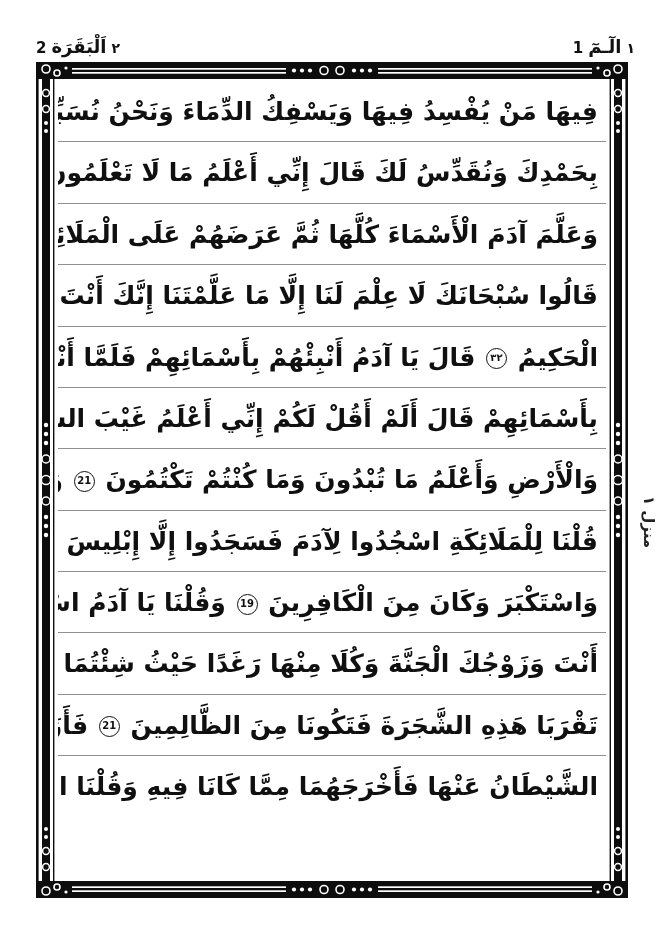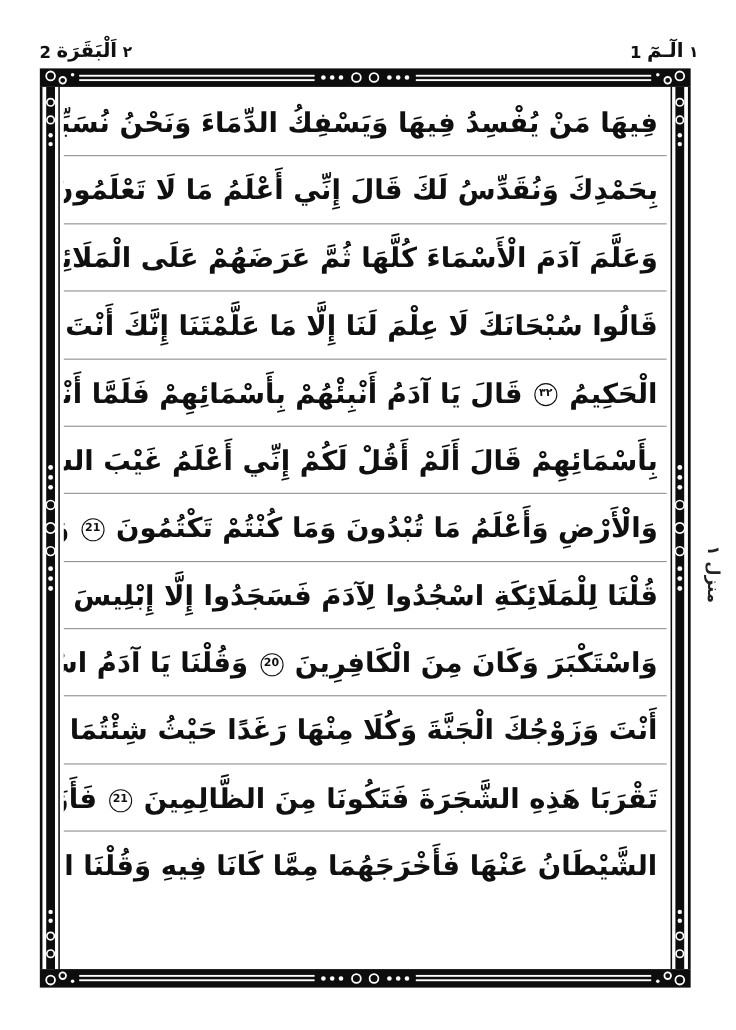--- a/index.html
+++ b/index.html
@@ -198,21 +198,21 @@
 
   <div class="textarea">
     <div class="line">فِيهَا مَنْ يُفْسِدُ فِيهَا وَيَسْفِكُ الدِّمَاءَ وَنَحْنُ نُسَبِّحُ</div>
     <div class="line">بِحَمْدِكَ وَنُقَدِّسُ لَكَ قَالَ إِنِّي أَعْلَمُ مَا لَا تَعْلَمُونَ </div>
     <div class="line">وَعَلَّمَ آدَمَ الْأَسْمَاءَ كُلَّهَا ثُمَّ عَرَضَهُمْ عَلَى الْمَلَائِكَةِ</div>
     <div class="line">قَالُوا سُبْحَانَكَ لَا عِلْمَ لَنَا إِلَّا مَا عَلَّمْتَنَا إِنَّكَ أَنْتَ الْعَلِيمُ</div>
     <div class="line">الْحَكِيمُ <span class="ayah-marker">٣٢</span> قَالَ يَا آدَمُ أَنْبِئْهُمْ بِأَسْمَائِهِمْ فَلَمَّا أَنْبَأَهُمْ</div>
     <div class="line">بِأَسْمَائِهِمْ قَالَ أَلَمْ أَقُلْ لَكُمْ إِنِّي أَعْلَمُ غَيْبَ السَّمَاوَاتِ</div>
     <div class="line">وَالْأَرْضِ وَأَعْلَمُ مَا تُبْدُونَ وَمَا كُنْتُمْ تَكْتُمُونَ <span class="ayah-marker">21</span> وَإِذْ</div>
     <div class="line">قُلْنَا لِلْمَلَائِكَةِ اسْجُدُوا لِآدَمَ فَسَجَدُوا إِلَّا إِبْلِيسَ أَبَى</div>
-    <div class="line">وَاسْتَكْبَرَ وَكَانَ مِنَ الْكَافِرِينَ <span class="ayah-marker">20</span> وَقُلْنَا يَا آدَمُ اسْكُنْ</div>
+    <div class="line">وَاسْتَكْبَرَ وَكَانَ مِنَ الْكَافِرِينَ <span class="ayah-marker">19</span> وَقُلْنَا يَا آدَمُ اسْكُنْ</div>
     <div class="line">أَنْتَ وَزَوْجُكَ الْجَنَّةَ وَكُلَا مِنْهَا رَغَدًا حَيْثُ شِئْتُمَا وَلَا</div>
     <div class="line">تَقْرَبَا هَذِهِ الشَّجَرَةَ فَتَكُونَا مِنَ الظَّالِمِينَ <span class="ayah-marker">21</span> فَأَزَلَّهُمَا</div>
     <div class="line">الشَّيْطَانُ عَنْهَا فَأَخْرَجَهُمَا مِمَّا كَانَا فِيهِ وَقُلْنَا اهْبِطُوا</div>
   </div>
 </div>
 
 <div class="margin-note">
   <span>منزل ١</span>
 </div>
 

